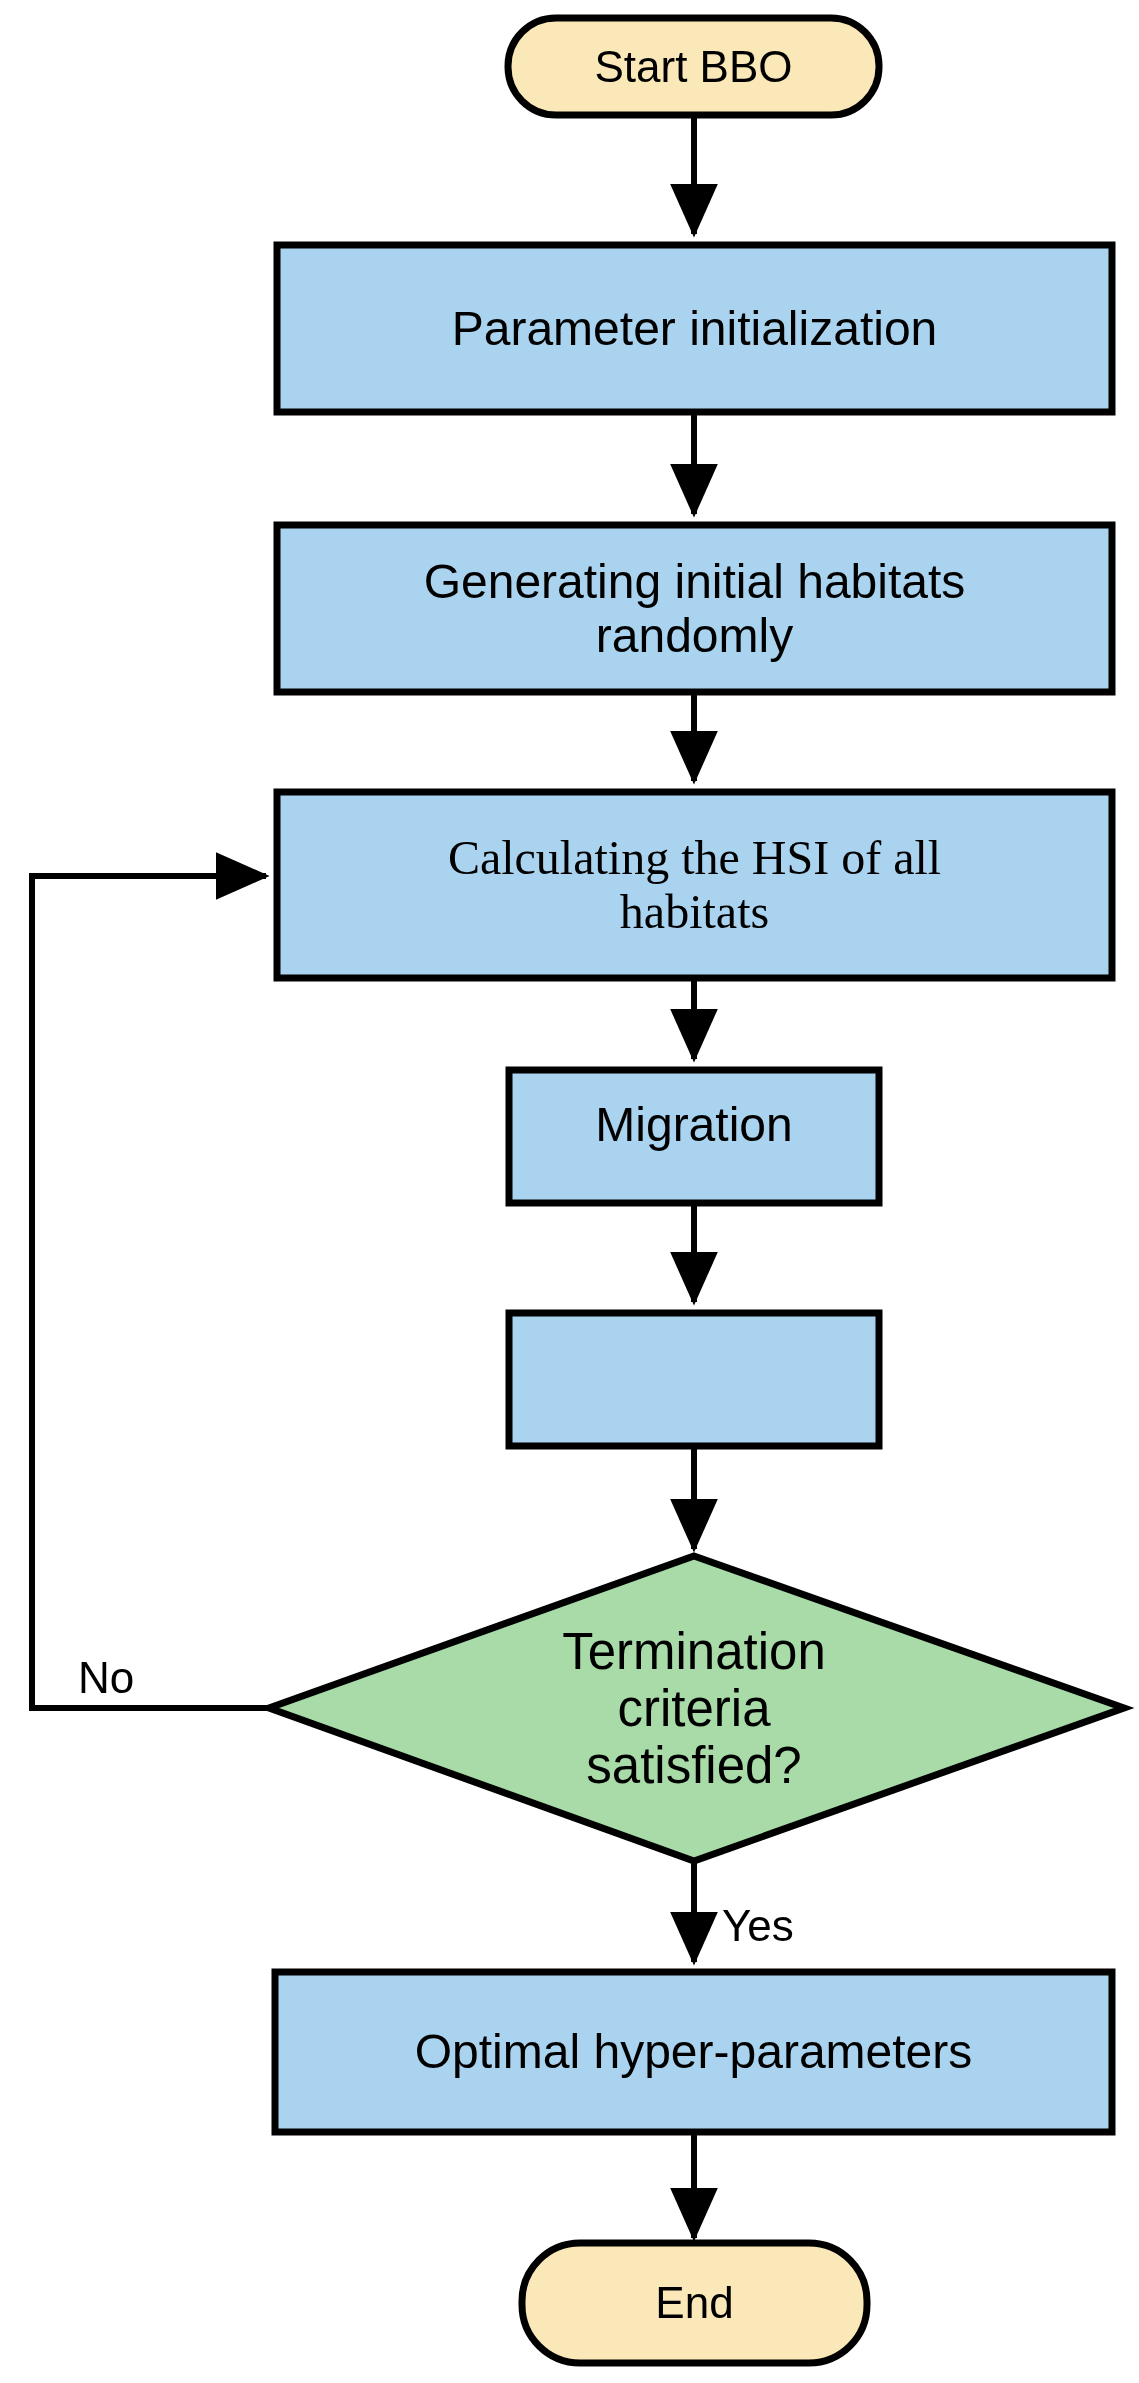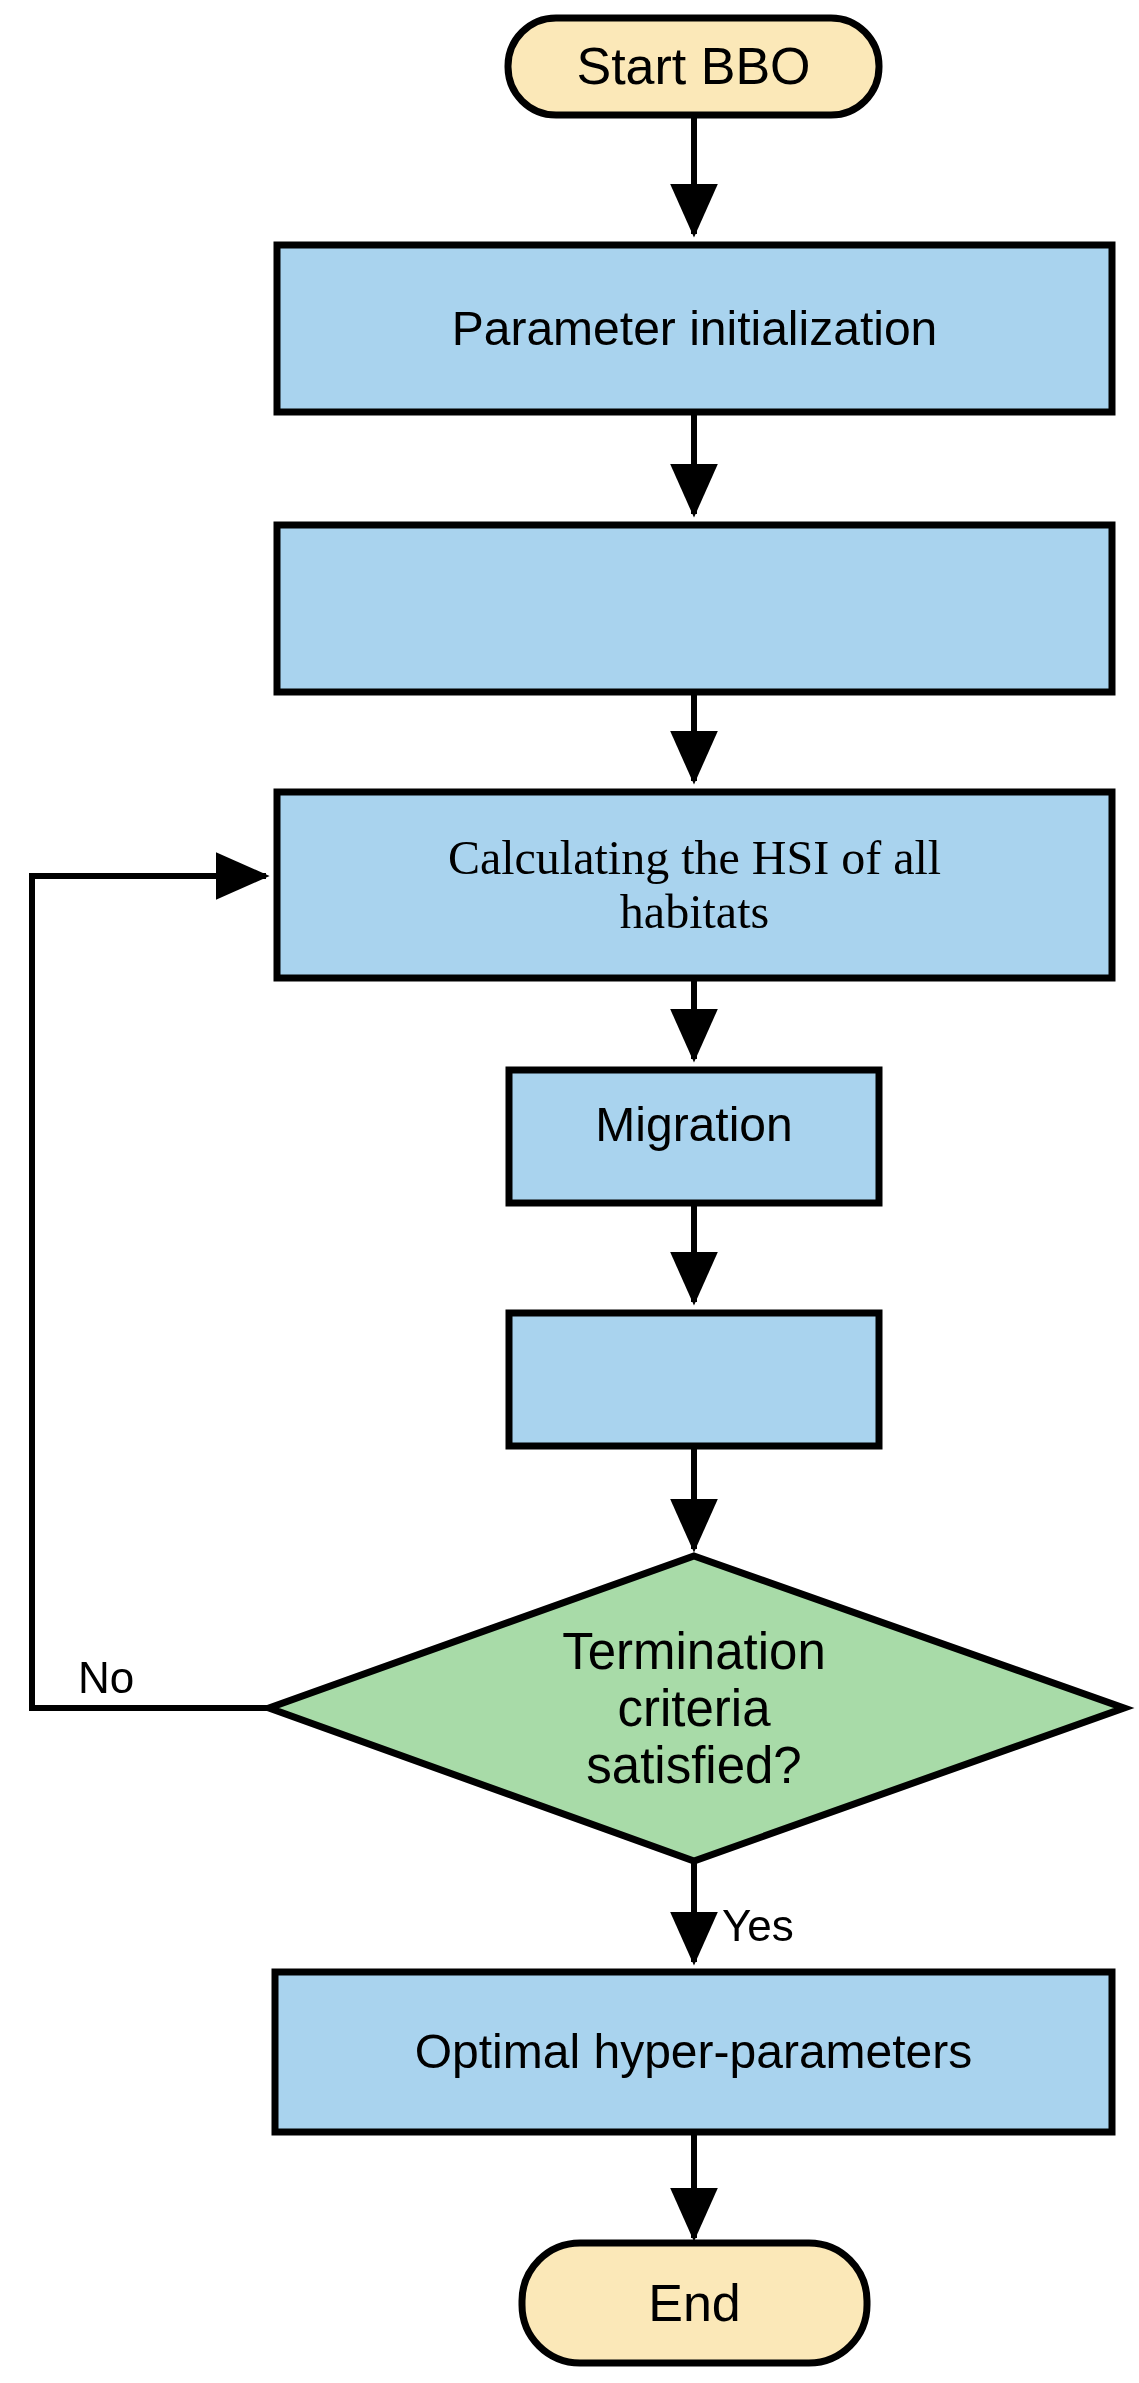--- a/index.html
+++ b/index.html
@@ -30,21 +30,21 @@
     display: flex;
     align-items: center;
     justify-content: center;
     text-align: center;
     color: #000000;
     font-family: "Liberation Sans", sans-serif;
     line-height: 1.12;
     white-space: pre-line;
     pointer-events: none;
   }
-  .lbl-terminal { font-size: 52px; }
+  .lbl-terminal { font-size: 44px; }
   .lbl-process  { font-size: 48px; }
   .lbl-decision { font-size: 51px; }
   .edge-label {
     position: absolute;
     color: #000000;
     font-family: "Liberation Sans", sans-serif;
     font-size: 44px;
     white-space: nowrap;
     pointer-events: none;
     margin-top: 19px;
@@ -91,20 +91,22 @@
 
     <rect x="275" y="1972" width="837" height="160" fill="#a9d3ee" stroke="#000000" stroke-width="7"></rect>
 
     <rect x="522" y="2243" width="345" height="120" rx="58" ry="58" fill="#fbe8b8" stroke="#000000" stroke-width="7"></rect>
   </svg>
 
   <div class="node-label lbl-terminal" style="left:508px; top:18px; width:371px; height:97px;">Start BBO</div>
 
   <div class="node-label lbl-process" style="left:277px; top:245px; width:835px; height:167px;">Parameter initialization</div>
 
+  <div class="node-label lbl-process" style="left:277px; top:525px; width:835px; height:167px;">Generating initial habitats
+randomly</div>
 
   <div class="node-label lbl-process" style="left:277px; top:792px; width:835px; height:186px;font-family:Liberation Serif, serif;">Calculating the HSI of all
 habitats</div>
 
   <div class="node-label lbl-process" style="left:509px; top:1058px; width:370px; height:133px;text-align:center;">Migration</div>
 
 
   <div class="node-label lbl-decision" style="left:474px; top:1556px; width:440px; height:305px;">Termination
 criteria
 satisfied?</div>

